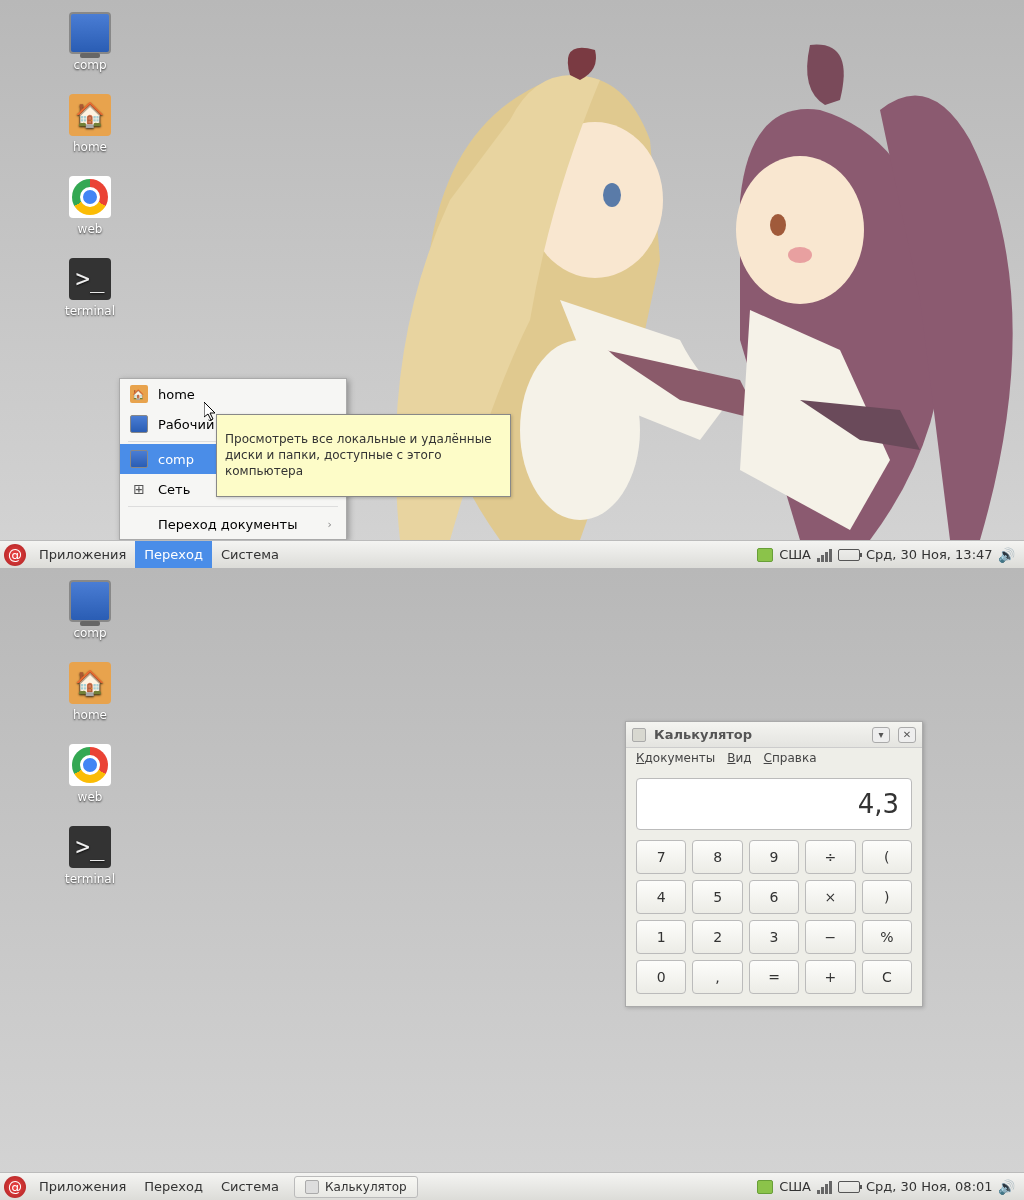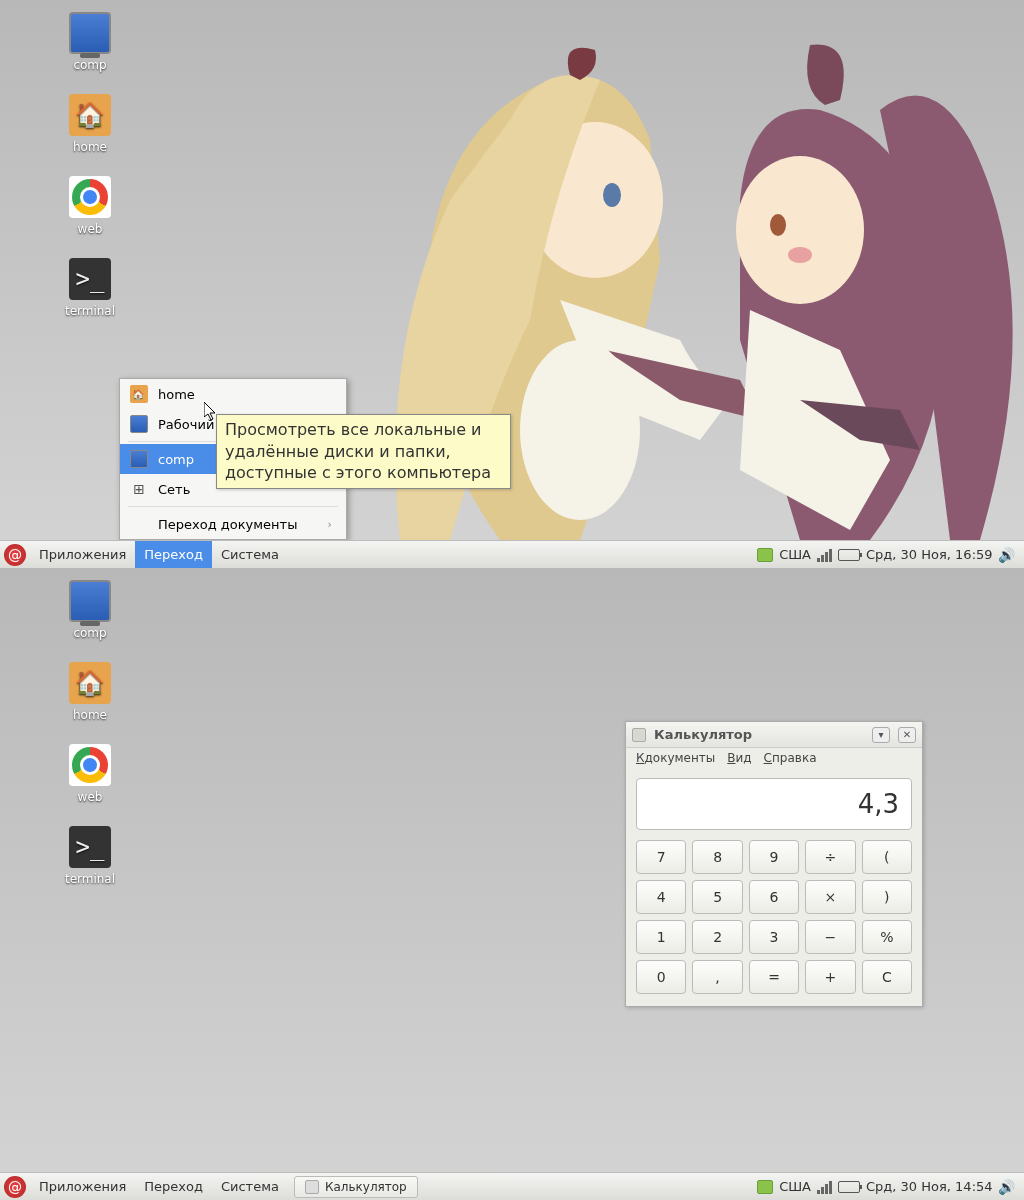--- a/index.html
+++ b/index.html
@@ -39,21 +39,21 @@
 .popmenu { position: absolute; background: #f6f6f4; border: 1px solid #aaa; box-shadow: 2px 2px 6px rgba(0,0,0,0.3); font-size: 13px; min-width: 228px; }
 .popitem { display: flex; align-items: center; gap: 10px; padding: 5px 14px 5px 10px; cursor: pointer; height: 30px; }
 .popitem.sel { background: #4a8de8; color: #fff; }
 .popsep { height: 1px; background: #ddd; margin: 2px 8px; }
 .subarr { margin-left: auto; font-size: 11px; color: #888; }
 .popic { width: 18px; height: 18px; display: flex; align-items: center; justify-content: center; font-size: 14px; }
 .popfolder { background: #e8a34d; border-radius: 2px; color: #fff; font-size: 10px; }
 .popmon { background: linear-gradient(#4a7dd4, #2a5db4); border: 1px solid #888; border-radius: 2px; }
 .popnet { color: #555; }
 
-.tooltip { position: absolute; background: #fdfcc8; border: 1px solid #888; padding: 4px 8px; font-size: 16px; color: #333; max-width: 295px; line-height: 1.35; box-shadow: 1px 1px 3px rgba(0,0,0,0.2); }
+.tooltip { position: absolute; background: #fdfcc8; border: 1px solid #888; padding: 16px 8px; font-size: 12px; color: #333; max-width: 295px; line-height: 1.35; box-shadow: 1px 1px 3px rgba(0,0,0,0.2); }
 .cursor { position: absolute; width: 14px; height: 20px; pointer-events: none; }
 
 .calcwin { position: absolute; width: 298px; background: #eeeee8; border: 1px solid #aaa; box-shadow: 1px 1px 4px rgba(0,0,0,0.2); }
 .titlebar { display: flex; align-items: center; height: 26px; padding: 0 6px; background: linear-gradient(#f4f4f0, #e4e4e0); border-bottom: 1px solid #ccc; font-size: 13px; font-weight: bold; color: #555; gap: 8px; }
 .titlebar .tspc { flex: 1; }
 .winbtn { width: 18px; height: 16px; border: 1px solid #aaa; background: #eee; border-radius: 3px; display: flex; align-items: center; justify-content: center; font-size: 10px; cursor: pointer; color: #555; }
 .calcico { width: 14px; height: 14px; background: #d8d8d0; border: 1px solid #aaa; border-radius: 2px; }
 .menubar { display: flex; gap: 12px; padding: 3px 10px; font-size: 12px; color: #444; }
 .menubar span { cursor: pointer; }
 .ul { text-decoration: underline; }
@@ -142,21 +142,21 @@
     <div class="ptray">
       <div class="trayic"></div>
       <span>США</span>
       <div class="bars">
           <span></span>
           <span></span>
           <span></span>
           <span></span>
         </div>
       <div class="batt"></div>
-      <span>Срд, 30 Ноя, 16:59</span>
+      <span>Срд, 30 Ноя, 13:47</span>
       <span class="vol">🔊</span>
     </div>
   </div>
 </div>
 
 <div class="screenshot">
 
   <div class="dicon" style="left:50px;top:12px"><div class="iconbox mon"></div><span>comp</span></div>
   <div class="dicon" style="left:50px;top:94px"><div class="iconbox folder">🏠</div><span>home</span></div>
   <div class="dicon" style="left:50px;top:176px"><div class="iconbox chromeic">
@@ -223,17 +223,17 @@
     <div class="ptray">
       <div class="trayic"></div>
       <span>США</span>
       <div class="bars">
           <span></span>
           <span></span>
           <span></span>
           <span></span>
         </div>
       <div class="batt"></div>
-      <span>Срд, 30 Ноя, 14:54</span>
+      <span>Срд, 30 Ноя, 08:01</span>
       <span class="vol">🔊</span>
     </div>
   </div>
 </div>
 
 </body></html>

